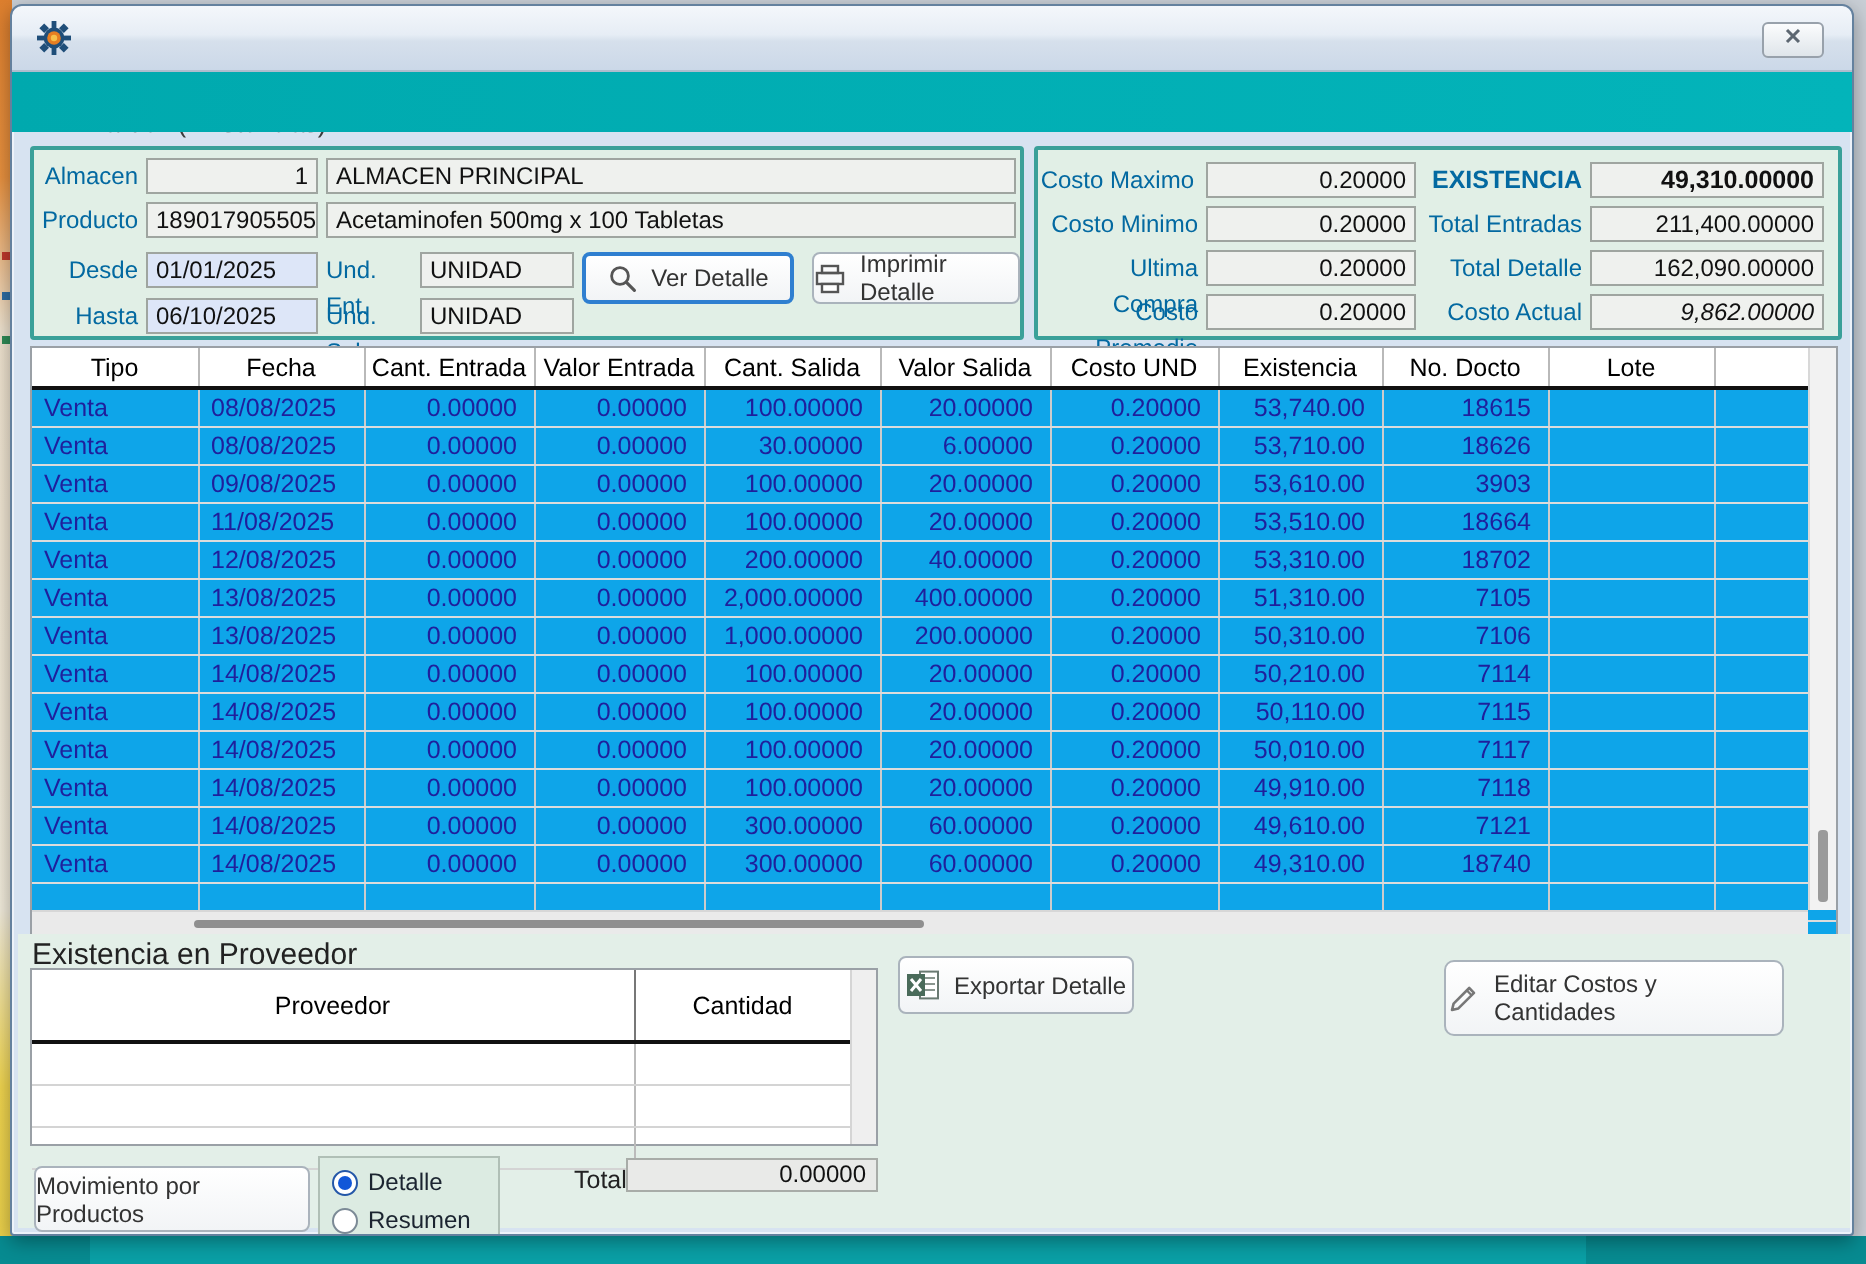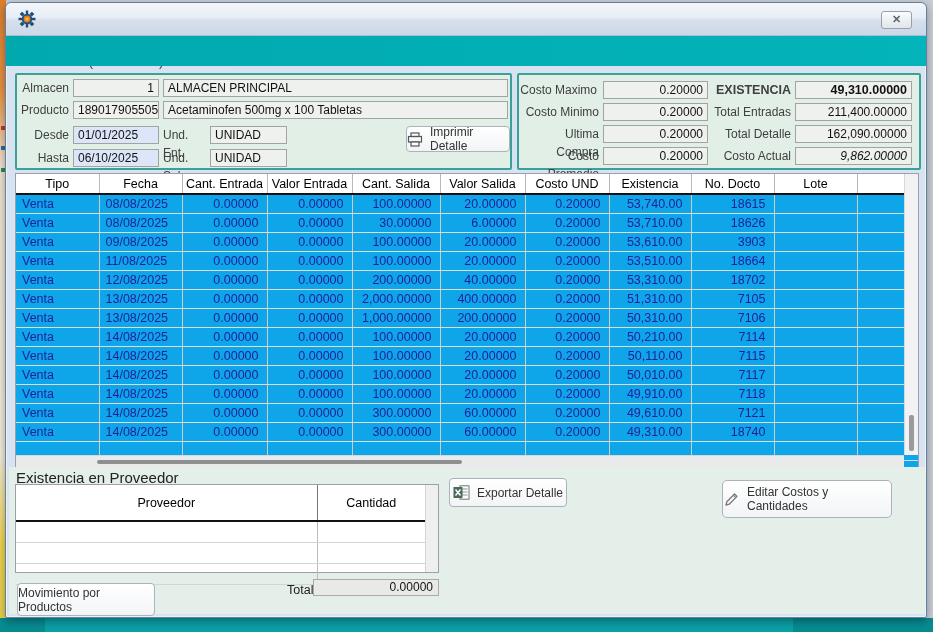--- a/index.html
+++ b/index.html
@@ -30,21 +30,21 @@
     text-align:center; line-height:15px; font-size:11px; font-weight:bold; color:#5d6771; cursor:default; }
 
   .banner { position:absolute; left:0; top:33px; right:0; height:30px;
     background:linear-gradient(90deg,#00a9ae,#03b4ba); }
 
   
   .panel { position:absolute; background:#e1efe6; border:2px solid #3aa099; border-radius:2px; }
   .panel-left  { left:9px;  top:70px; width:497px; height:97px; }
   .panel-right { left:511px; top:70px; width:404px; height:97px; }
 
-  .flabel { position:absolute; font-size:12px; color:#404040; text-align:right; line-height:18px; }
+  .flabel { position:absolute; font-size:12px; color:#0369a1; text-align:right; line-height:18px; }
   .field  { position:absolute; height:18px; background:#eff1ee; border:1px solid #9fa5a0;
             font-size:12px; line-height:16px; color:#111; padding:0 4px; white-space:nowrap; overflow:hidden; }
   .field.right { text-align:right; }
   .field.date  { background:#dde6f8; }
   .field.bold  { font-weight:bold; font-size:12.5px; }
   .flabel.bold { font-weight:bold; font-size:12.5px; }
 
   .btn { background:linear-gradient(180deg,#ffffff,#f2f4f6); border:1px solid #aab3bc; border-radius:4px;
          font-size:12px; color:#333; display:flex; align-items:center; justify-content:center; gap:7px; cursor:default; }
   .btn-ver      { position:absolute; left:274px; top:51px; width:106px; height:26px; border:2px solid #2f7fd0; }
@@ -147,20 +147,29 @@
       <span class="flabel" style="left:2px;top:51px;width:50px;">Desde</span>
       <div class="field date" style="left:56px;top:51px;width:86px;">01/01/2025</div>
       <span class="flabel" style="left:146px;top:51px;width:44px;text-align:left;">Und. Ent.</span>
       <div class="field" style="left:193px;top:51px;width:77px;">UNIDAD</div>
 
       <span class="flabel" style="left:2px;top:74px;width:50px;">Hasta</span>
       <div class="field date" style="left:56px;top:74px;width:86px;">06/10/2025</div>
       <span class="flabel" style="left:146px;top:74px;width:44px;text-align:left;">Und. Sal.</span>
       <div class="field" style="left:193px;top:74px;width:77px;">UNIDAD</div>
 
+      <div class="btn btn-ver">
+        <span>
+          <svg class="icon-svg" width="15" height="15" viewBox="0 0 15 15">
+            <circle cx="6" cy="6" r="4.2" fill="none" stroke="#555" stroke-width="1.4"></circle>
+            <line x1="9.2" y1="9.2" x2="13.2" y2="13.2" stroke="#555" stroke-width="1.6" stroke-linecap="round"></line>
+          </svg>
+        </span>
+        <span>Ver Detalle</span>
+      </div>
       <div class="btn btn-imprimir">
         <span>
           <svg class="icon-svg" width="16" height="15" viewBox="0 0 16 15">
             <rect x="4" y="1" width="8" height="3.5" fill="none" stroke="#555" stroke-width="1.2"></rect>
             <rect x="1.5" y="4.5" width="13" height="5.5" fill="none" stroke="#555" stroke-width="1.2"></rect>
             <rect x="4" y="10" width="8" height="4" fill="#fff" stroke="#555" stroke-width="1.2"></rect>
           </svg>
         </span>
         <span>Imprimir Detalle</span>
       </div>
@@ -476,19 +485,29 @@
             <line x1="10.4" y1="4.2" x2="12.8" y2="6.6" stroke="#777" stroke-width="1.1"></line>
           </svg>
         </span>
         <span>Editar Costos y Cantidades</span>
       </div>
 
       <div class="btn btn-movimiento">
         <span>Movimiento por Productos</span>
       </div>
 
+      <div class="radio-box">
+        <div class="radio-row" style="top:4px;">
+          <span class="rdot on"></span>
+          <span>Detalle</span>
+        </div>
+        <div class="radio-row" style="top:23px;">
+          <span class="rdot"></span>
+          <span>Resumen</span>
+        </div>
+      </div>
 
       <span class="total-label">Total</span>
       <div class="total-field">0.00000</div>
     </div>
 
   </div>
 </div>
 
 </body></html>

